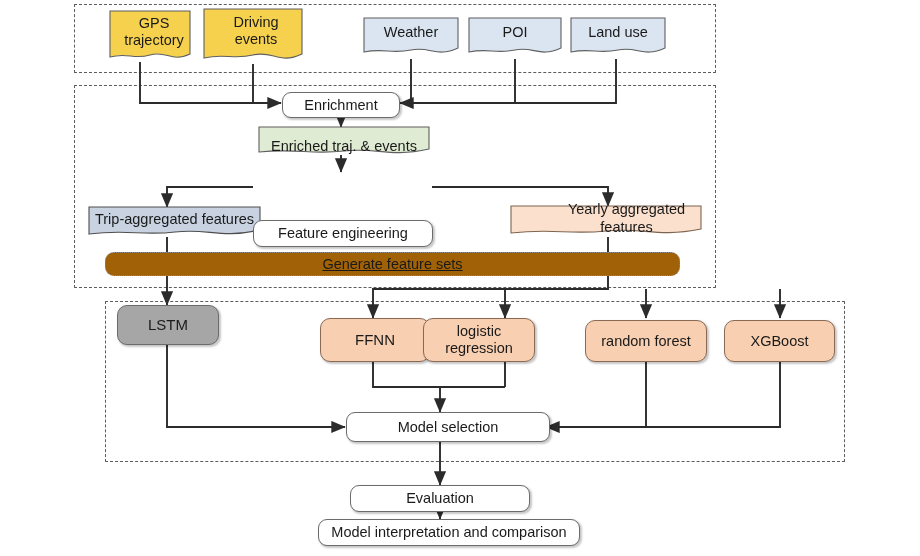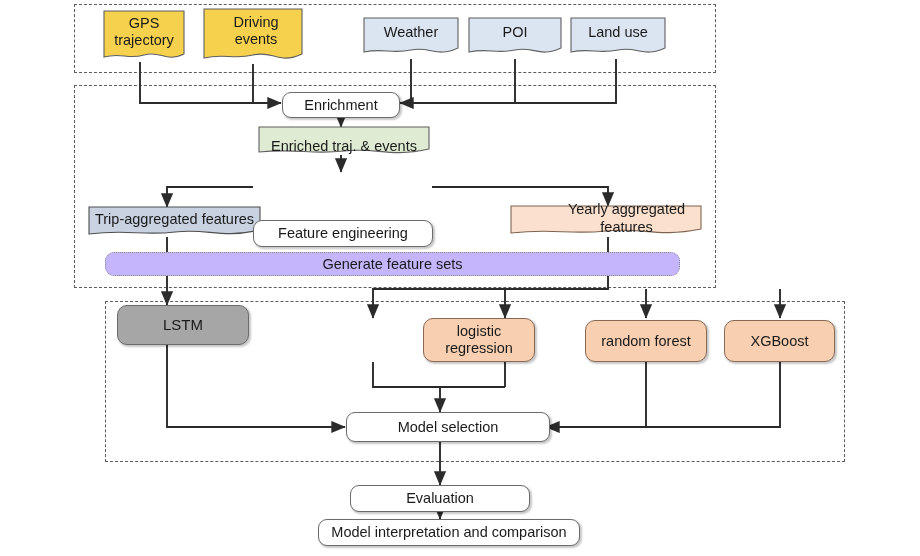--- a/index.html
+++ b/index.html
@@ -4,21 +4,21 @@
 <style>
   html,body{margin:0;padding:0;background:#ffffff;}
   body{width:920px;height:556px;overflow:hidden;font-family:"Liberation Sans",sans-serif;}
   #stage{position:relative;width:920px;height:556px;background:#ffffff;}
   svg#wires{position:absolute;left:0;top:0;width:920px;height:556px;}
   .group{position:absolute;border:1.6px dashed #5c5c5c;box-sizing:border-box;border-radius:1px;}
   .node{position:absolute;box-sizing:border-box;display:flex;align-items:center;justify-content:center;
         text-align:center;color:#1a1a1a;line-height:1.15;}
   .rrect{border:1.1px solid #6b6b6b;border-radius:9px;background:#ffffff;
          box-shadow:1.5px 1.5px 2px rgba(0,0,0,0.22);}
-  .rrect-dot{border:1.2px dotted #8a8a8a;border-radius:9px;background:#c4b5fd;}
+  .rrect-dot{border:1.2px dotted #8a8a8a;border-radius:9px;background:#a16207;text-decoration:underline;}
   .doc{position:absolute;}
   .doc .lbl{position:absolute;left:0;right:0;display:flex;align-items:center;justify-content:center;
             text-align:center;color:#1a1a1a;line-height:1.18;}
   .gray{background:#a6a6a6;border:1.1px solid #6b6b6b;}
   .peach{background:#f8cfb0;border:1.1px solid #8a6a55;}
   .f15{font-size:15px;}
   .f14{font-size:14.5px;}
 </style>
 </head>
 <body>
@@ -70,21 +70,21 @@
 
       <path d="M780,362 L780,427 L546,427" marker-end="url(#ah)"></path>
       <path d="M646,362 L646,427"></path>
 
       <path d="M440,442 L440,485" marker-end="url(#ah)"></path>
 
       <path d="M440,511 L440,519" marker-end="url(#ah)"></path>
     </g>
   </svg>
 
-  <div class="doc" style="left:103px;top:10px;width:82px;height:54px;">
+  <div class="doc" style="left:109px;top:10px;width:82px;height:54px;padding-left:8px;">
     <svg width="82" height="54" viewBox="0 0 82 54" style="position:absolute;left:0;top:0;">
       <path d="M1,1 L81,1 L81,44 C62,53 58,40 41,45 C24,50 19,42 1,47 Z" fill="#f6d14e" stroke="#5f5f5f" stroke-width="1.1"></path>
     </svg>
     <div class="lbl f14" style="top:5px;height:34px;flex-direction:column;">
       <span>GPS</span>
       <span>trajectory</span>
     </div>
   </div>
 
   <div class="doc" style="left:203px;top:8px;width:100px;height:58px;padding-left:6px;">
@@ -156,24 +156,27 @@
   </div>
 
   <div class="node rrect f14" style="left:253px;top:172px;width:180px;height:27px;margin-top:48px;">
     <span>Feature engineering</span>
   </div>
 
   <div class="node rrect-dot f14" style="left:105px;top:252px;width:575px;height:24px;">
     <span>Generate feature sets</span>
   </div>
 
-  <div class="node rrect gray f15" style="left:117px;top:305px;width:132px;height:40px;border-radius:10px;">
+  <div class="node rrect gray f15" style="left:117px;top:305px;width:102px;height:40px;border-radius:10px;">
     <span>LSTM</span>
   </div>
 
+  <div class="node rrect peach f15" style="left:320px;top:318px;width:110px;height:44px;border-radius:10px;">
+    <span>FFNN</span>
+  </div>
 
   <div class="node rrect peach f14" style="left:423px;top:318px;width:112px;height:44px;border-radius:10px;flex-direction:column;">
     <span>logistic</span>
     <span>regression</span>
   </div>
 
   <div class="node rrect peach f14" style="left:585px;top:320px;width:122px;height:42px;border-radius:10px;">
     <span>random forest</span>
   </div>
 

